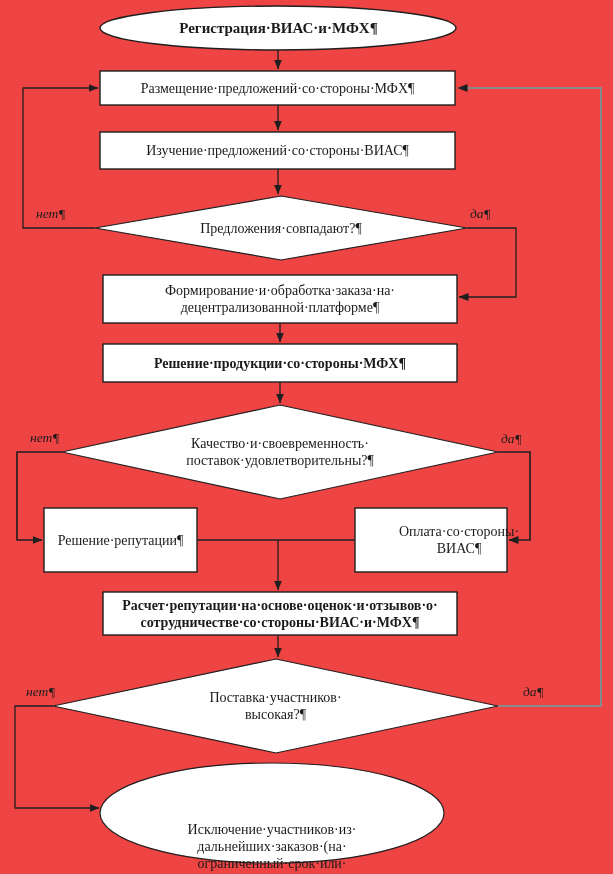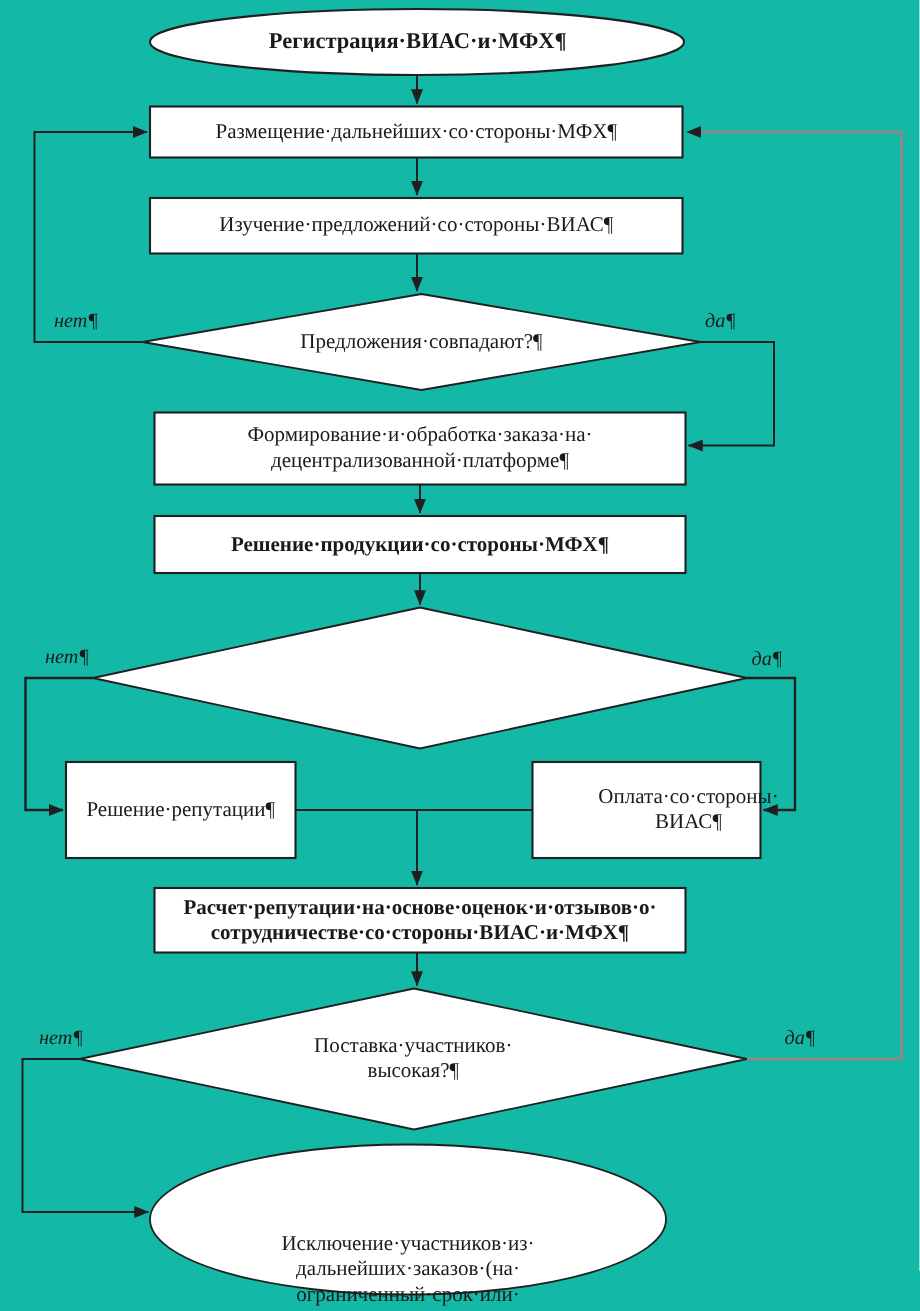--- a/index.html
+++ b/index.html
@@ -1,19 +1,19 @@
 <!DOCTYPE html>
 <html><head>
 <meta charset="utf-8">
 <style>
   html,body{margin:0;padding:0;background:#ffffff;}
   .canvas{
     position:relative;
     width:613px;height:874px;
-    background:#14b8a6;
+    background:#ef4444;
     font-family:"Liberation Serif","DejaVu Serif",serif;
     color:#1a1a1a;
     overflow:hidden;
   }
   .canvas svg{position:absolute;left:0;top:0;}
   .txt{
     position:absolute;
     display:flex;align-items:center;justify-content:center;
     text-align:center;
     white-space:pre-line;
@@ -67,31 +67,33 @@
     <polyline points="498,452 530,452 530,540 509,540" fill="none" stroke="#1f1f1f" stroke-width="1.6" marker-end="url(#arr)"></polyline>
     <line x1="197" y1="540" x2="355" y2="540" stroke="#1f1f1f" stroke-width="1.3"></line>
     <line x1="278" y1="540" x2="278" y2="590" stroke="#1f1f1f" stroke-width="1.3" marker-end="url(#arr)"></line>
     <line x1="278" y1="635" x2="278" y2="657" stroke="#1f1f1f" stroke-width="1.3" marker-end="url(#arr)"></line>
     <polyline points="53,706 15,706 15,808 99,808" fill="none" stroke="#1f1f1f" stroke-width="1.3" marker-end="url(#arr)"></polyline>
     <polyline points="498,706 601,706 601,88 458,88" fill="none" stroke="#8a8a8a" stroke-width="2" marker-end="url(#arr)"></polyline>
   </svg>
 
   <div class="txt bold start" style="left:100px;top:6px;width:357px;height:44px;">Регистрация·ВИАС·и·МФХ¶</div>
 
-  <div class="txt" style="left:100px;top:71px;width:355px;height:34px;">Размещение·дальнейших·со·стороны·МФХ¶</div>
+  <div class="txt" style="left:100px;top:71px;width:355px;height:34px;">Размещение·предложений·со·стороны·МФХ¶</div>
 
   <div class="txt" style="left:100px;top:132px;width:355px;height:37px;">Изучение·предложений·со·стороны·ВИАС¶</div>
 
   <div class="txt" style="left:95px;top:196px;width:372px;height:64px;">Предложения·совпадают?¶</div>
 
   <div class="txt" style="left:103px;top:275px;width:354px;height:48px;">Формирование·и·обработка·заказа·на·
 децентрализованной·платформе¶</div>
 
   <div class="txt bold" style="left:103px;top:344px;width:354px;height:38px;">Решение·продукции·со·стороны·МФХ¶</div>
 
+  <div class="txt" style="left:62px;top:405px;width:436px;height:94px;">Качество·и·своевременность·
+поставок·удовлетворительны?¶</div>
 
   <div class="txt" style="left:44px;top:508px;width:153px;height:64px;">Решение·репутации¶</div>
 
   <div class="txt" style="left:355px;top:508px;width:152px;height:64px;padding-left:28px;">Оплата·со·стороны·
 ВИАС¶</div>
 
   <div class="txt bold" style="left:103px;top:592px;width:354px;height:43px;">Расчет·репутации·на·основе·оценок·и·отзывов·о·
 сотрудничестве·со·стороны·ВИАС·и·МФХ¶</div>
 
   <div class="txt" style="left:53px;top:659px;width:445px;height:94px;">Поставка·участников·

